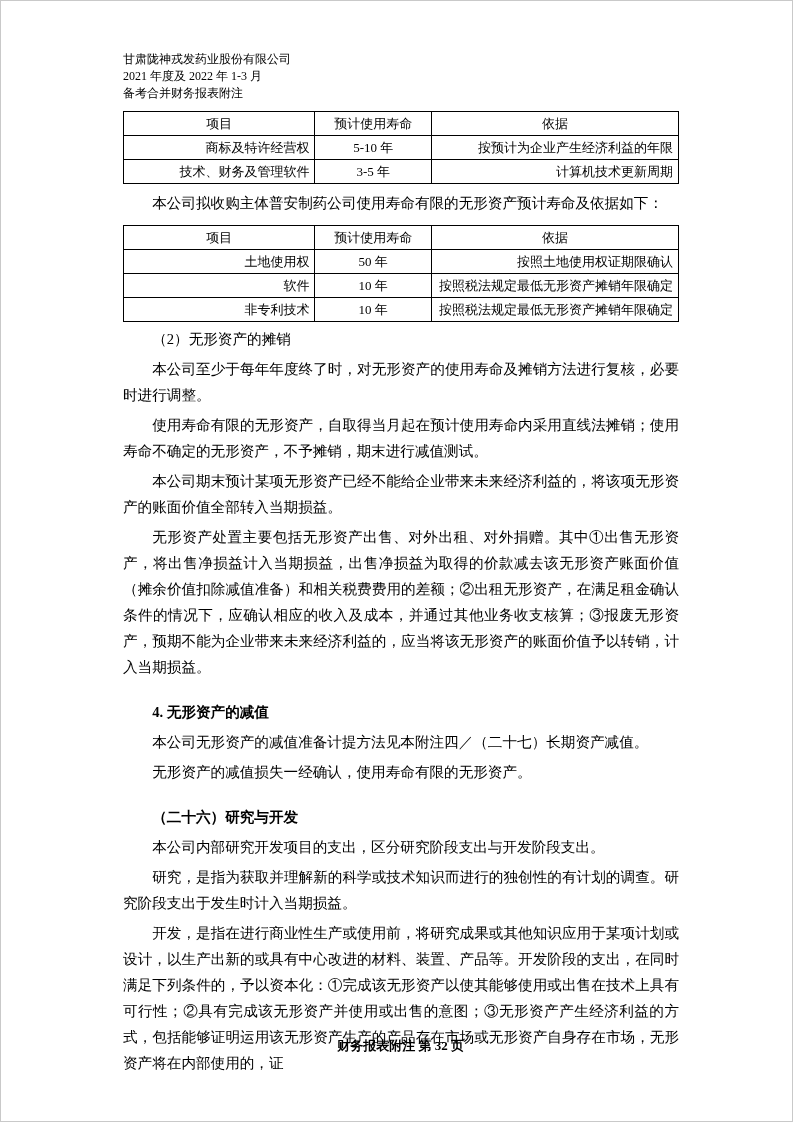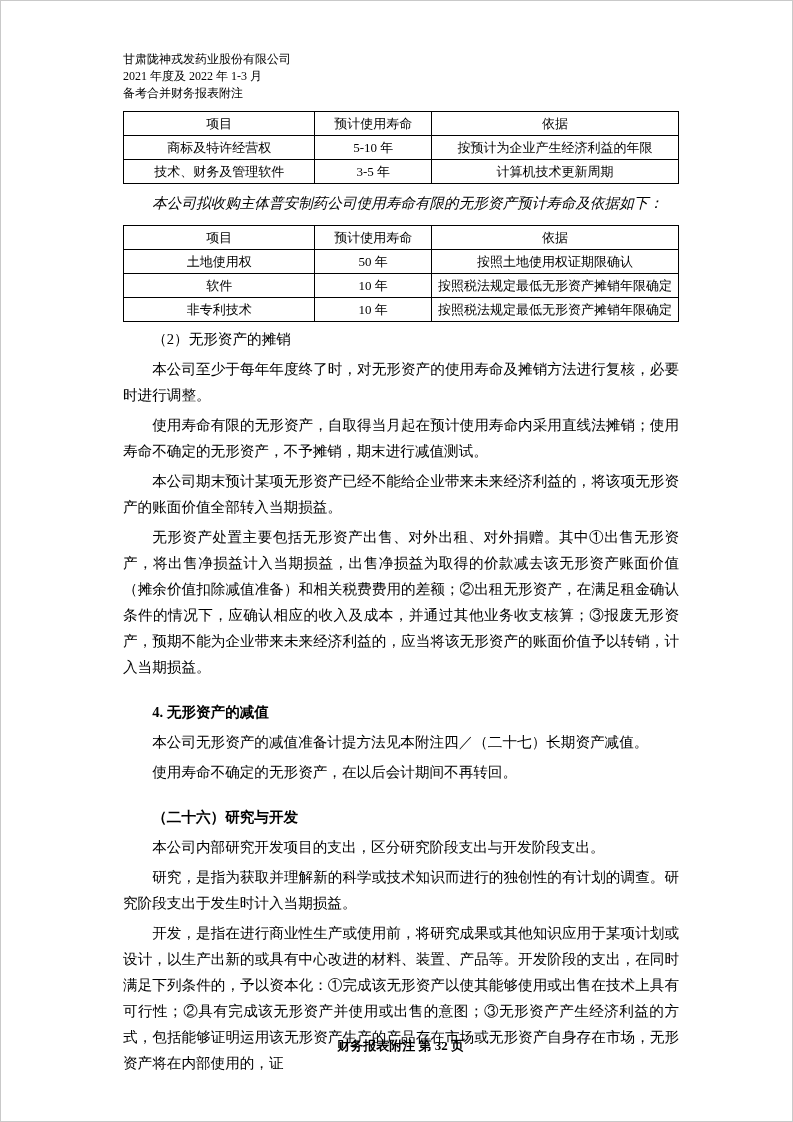--- a/index.html
+++ b/index.html
@@ -16,27 +16,27 @@
   table.doc-table{
     border-collapse:collapse;width:100%;table-layout:fixed;
     font-size:13px;margin-top:9px;
   }
   table.doc-table th, table.doc-table td{
     border:1px solid #000;height:21px;padding:1px 5px;
     font-weight:normal;overflow:hidden;white-space:nowrap;
   }
   table.doc-table th{text-align:center;}
   table.doc-table td.al-c{text-align:center;}
-  table.doc-table td.al-l{text-align:center;}
+  table.doc-table td.al-l{text-align:right;}
   col.c0{width:34.5%;} col.c1{width:21%;} col.c2{width:44.5%;}
   p.body-p{
     margin:4px 0 0 0;font-size:14.6px;line-height:26px;
     text-indent:2em;text-align:justify;
   }
-  p.intro{margin-top:6px;font-style:italic;}
+  p.intro{margin-top:6px;}
   p.bold{font-weight:bold;}
   p.gap{margin-top:19px;}
   .page-footer{
     position:absolute;left:8px;right:0;bottom:66px;
     text-align:center;font-size:13px;font-weight:bold;
   }
 </style>
 </head>
 <body>
 
@@ -111,21 +111,21 @@
       </table>
 
     <div id="paragraphs">
         <p class="body-p">（2）无形资产的摊销</p>
         <p class="body-p">本公司至少于每年年度终了时，对无形资产的使用寿命及摊销方法进行复核，必要时进行调整。</p>
         <p class="body-p">使用寿命有限的无形资产，自取得当月起在预计使用寿命内采用直线法摊销；使用寿命不确定的无形资产，不予摊销，期末进行减值测试。</p>
         <p class="body-p">本公司期末预计某项无形资产已经不能给企业带来未来经济利益的，将该项无形资产的账面价值全部转入当期损益。</p>
         <p class="body-p">无形资产处置主要包括无形资产出售、对外出租、对外捐赠。其中①出售无形资产，将出售净损益计入当期损益，出售净损益为取得的价款减去该无形资产账面价值（摊余价值扣除减值准备）和相关税费费用的差额；②出租无形资产，在满足租金确认条件的情况下，应确认相应的收入及成本，并通过其他业务收支核算；③报废无形资产，预期不能为企业带来未来经济利益的，应当将该无形资产的账面价值予以转销，计入当期损益。</p>
         <p class="body-p bold gap">4. 无形资产的减值</p>
         <p class="body-p">本公司无形资产的减值准备计提方法见本附注四／（二十七）长期资产减值。</p>
-        <p class="body-p">使用寿命不确定的无形资产，在以后会计期间不再转回。</p>
+        <p class="body-p">无形资产的减值损失一经确认，使用寿命有限的无形资产。</p>
         <p class="body-p bold gap">（二十六）研究与开发</p>
         <p class="body-p">本公司内部研究开发项目的支出，区分研究阶段支出与开发阶段支出。</p>
         <p class="body-p">研究，是指为获取并理解新的科学或技术知识而进行的独创性的有计划的调查。研究阶段支出于发生时计入当期损益。</p>
         <p class="body-p">开发，是指在进行商业性生产或使用前，将研究成果或其他知识应用于某项计划或设计，以生产出新的或具有中心改进的材料、装置、产品等。开发阶段的支出，在同时满足下列条件的，予以资本化：①完成该无形资产以使其能够使用或出售在技术上具有可行性；②具有完成该无形资产并使用或出售的意图；③无形资产产生经济利益的方式，包括能够证明运用该无形资产生产的产品存在市场或无形资产自身存在市场，无形资产将在内部使用的，证</p>
       </div>
 
   </div>
 
   <div class="page-footer">财务报表附注 第 32 页</div>
 </div>

